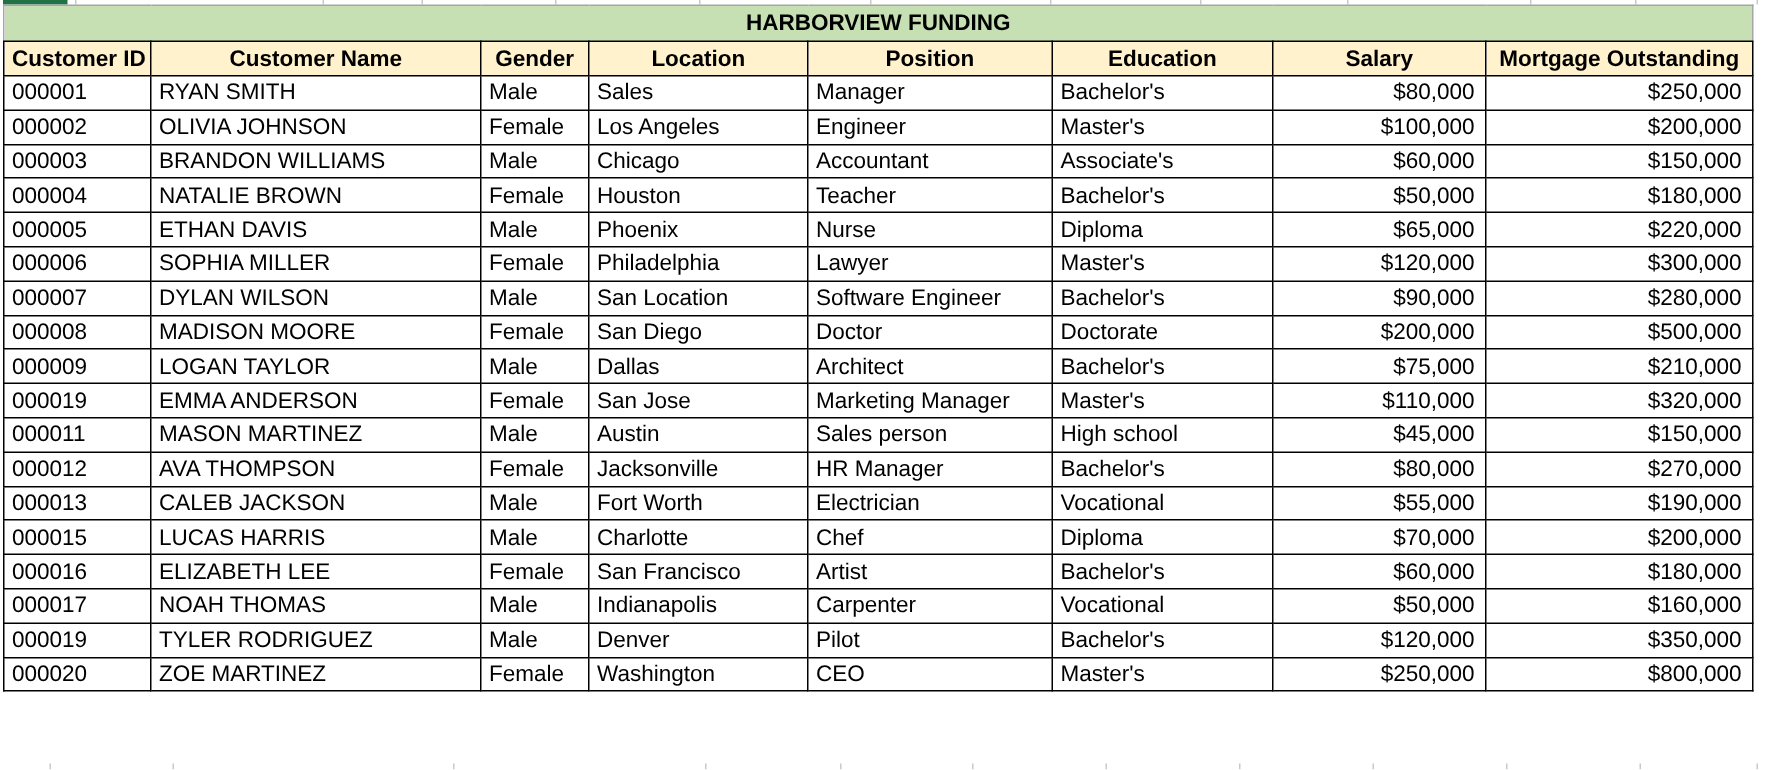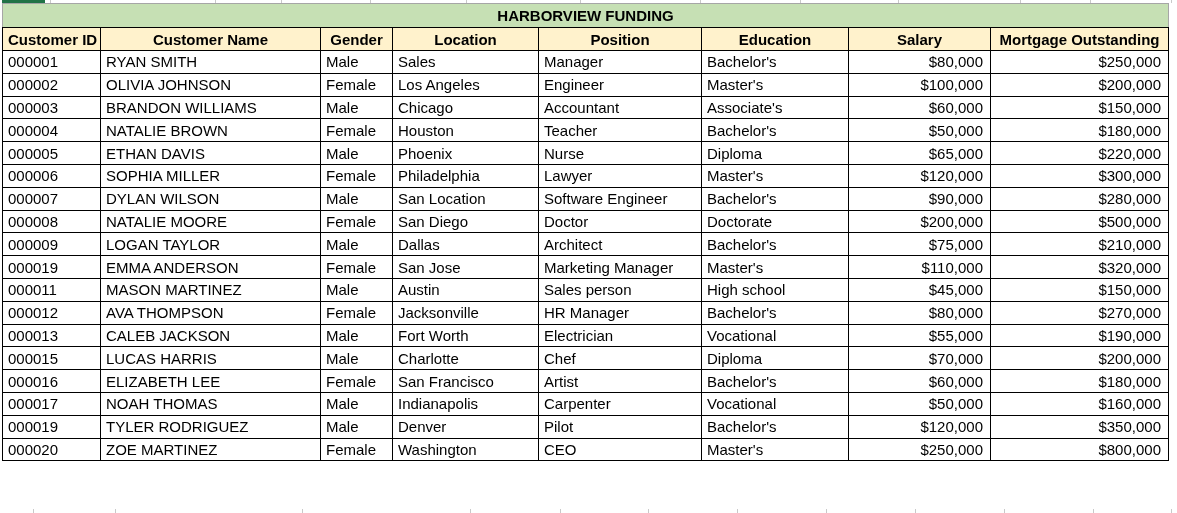--- a/index.html
+++ b/index.html
@@ -188,21 +188,21 @@
       <td class="align-left">DYLAN WILSON</td>
       <td class="align-left">Male</td>
       <td class="align-left">San Location</td>
       <td class="align-left">Software Engineer</td>
       <td class="align-left">Bachelor's</td>
       <td class="align-right">$90,000</td>
       <td class="align-right">$280,000</td>
     </tr>
         <tr>
       <td class="align-center">000008</td>
-      <td class="align-left">NATALIE MOORE</td>
+      <td class="align-left">MADISON MOORE</td>
       <td class="align-left">Female</td>
       <td class="align-left">San Diego</td>
       <td class="align-left">Doctor</td>
       <td class="align-left">Doctorate</td>
       <td class="align-right">$200,000</td>
       <td class="align-right">$500,000</td>
     </tr>
         <tr>
       <td class="align-center">000009</td>
       <td class="align-left">LOGAN TAYLOR</td>

